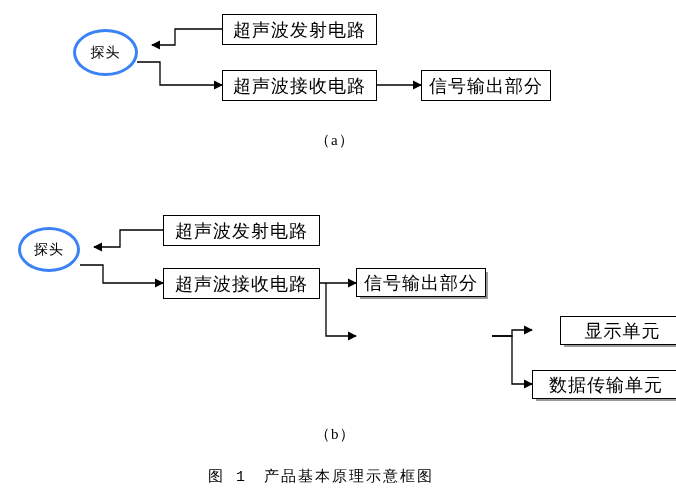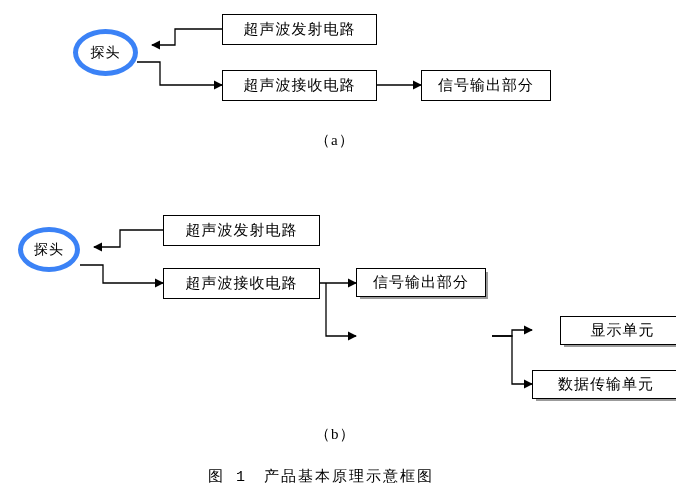--- a/index.html
+++ b/index.html
@@ -16,35 +16,35 @@
     width: 676px;
     height: 495px;
     background: #ffffff;
     overflow: hidden;
   }
   .box {
     position: absolute;
     box-sizing: border-box;
     border: 1px solid #000000;
     background: #ffffff;
-    font-size: 15px;
+    font-size: 18px;
     line-height: 1;
     display: flex;
     align-items: center;
     justify-content: center;
     letter-spacing: 1px;
     white-space: nowrap;
   }
   .box.shadow {
     box-shadow: 3px 3px 0 -1px #9b9b9b;
   }
   .ellipse {
     position: absolute;
     box-sizing: border-box;
-    border: 5px solid #3b82f6;
+    border: 3px solid #3b82f6;
     border-radius: 50%;
     background: #ffffff;
     display: flex;
     align-items: center;
     justify-content: center;
     font-size: 14px;
     letter-spacing: 1px;
     white-space: nowrap;
   }
   .caption {

